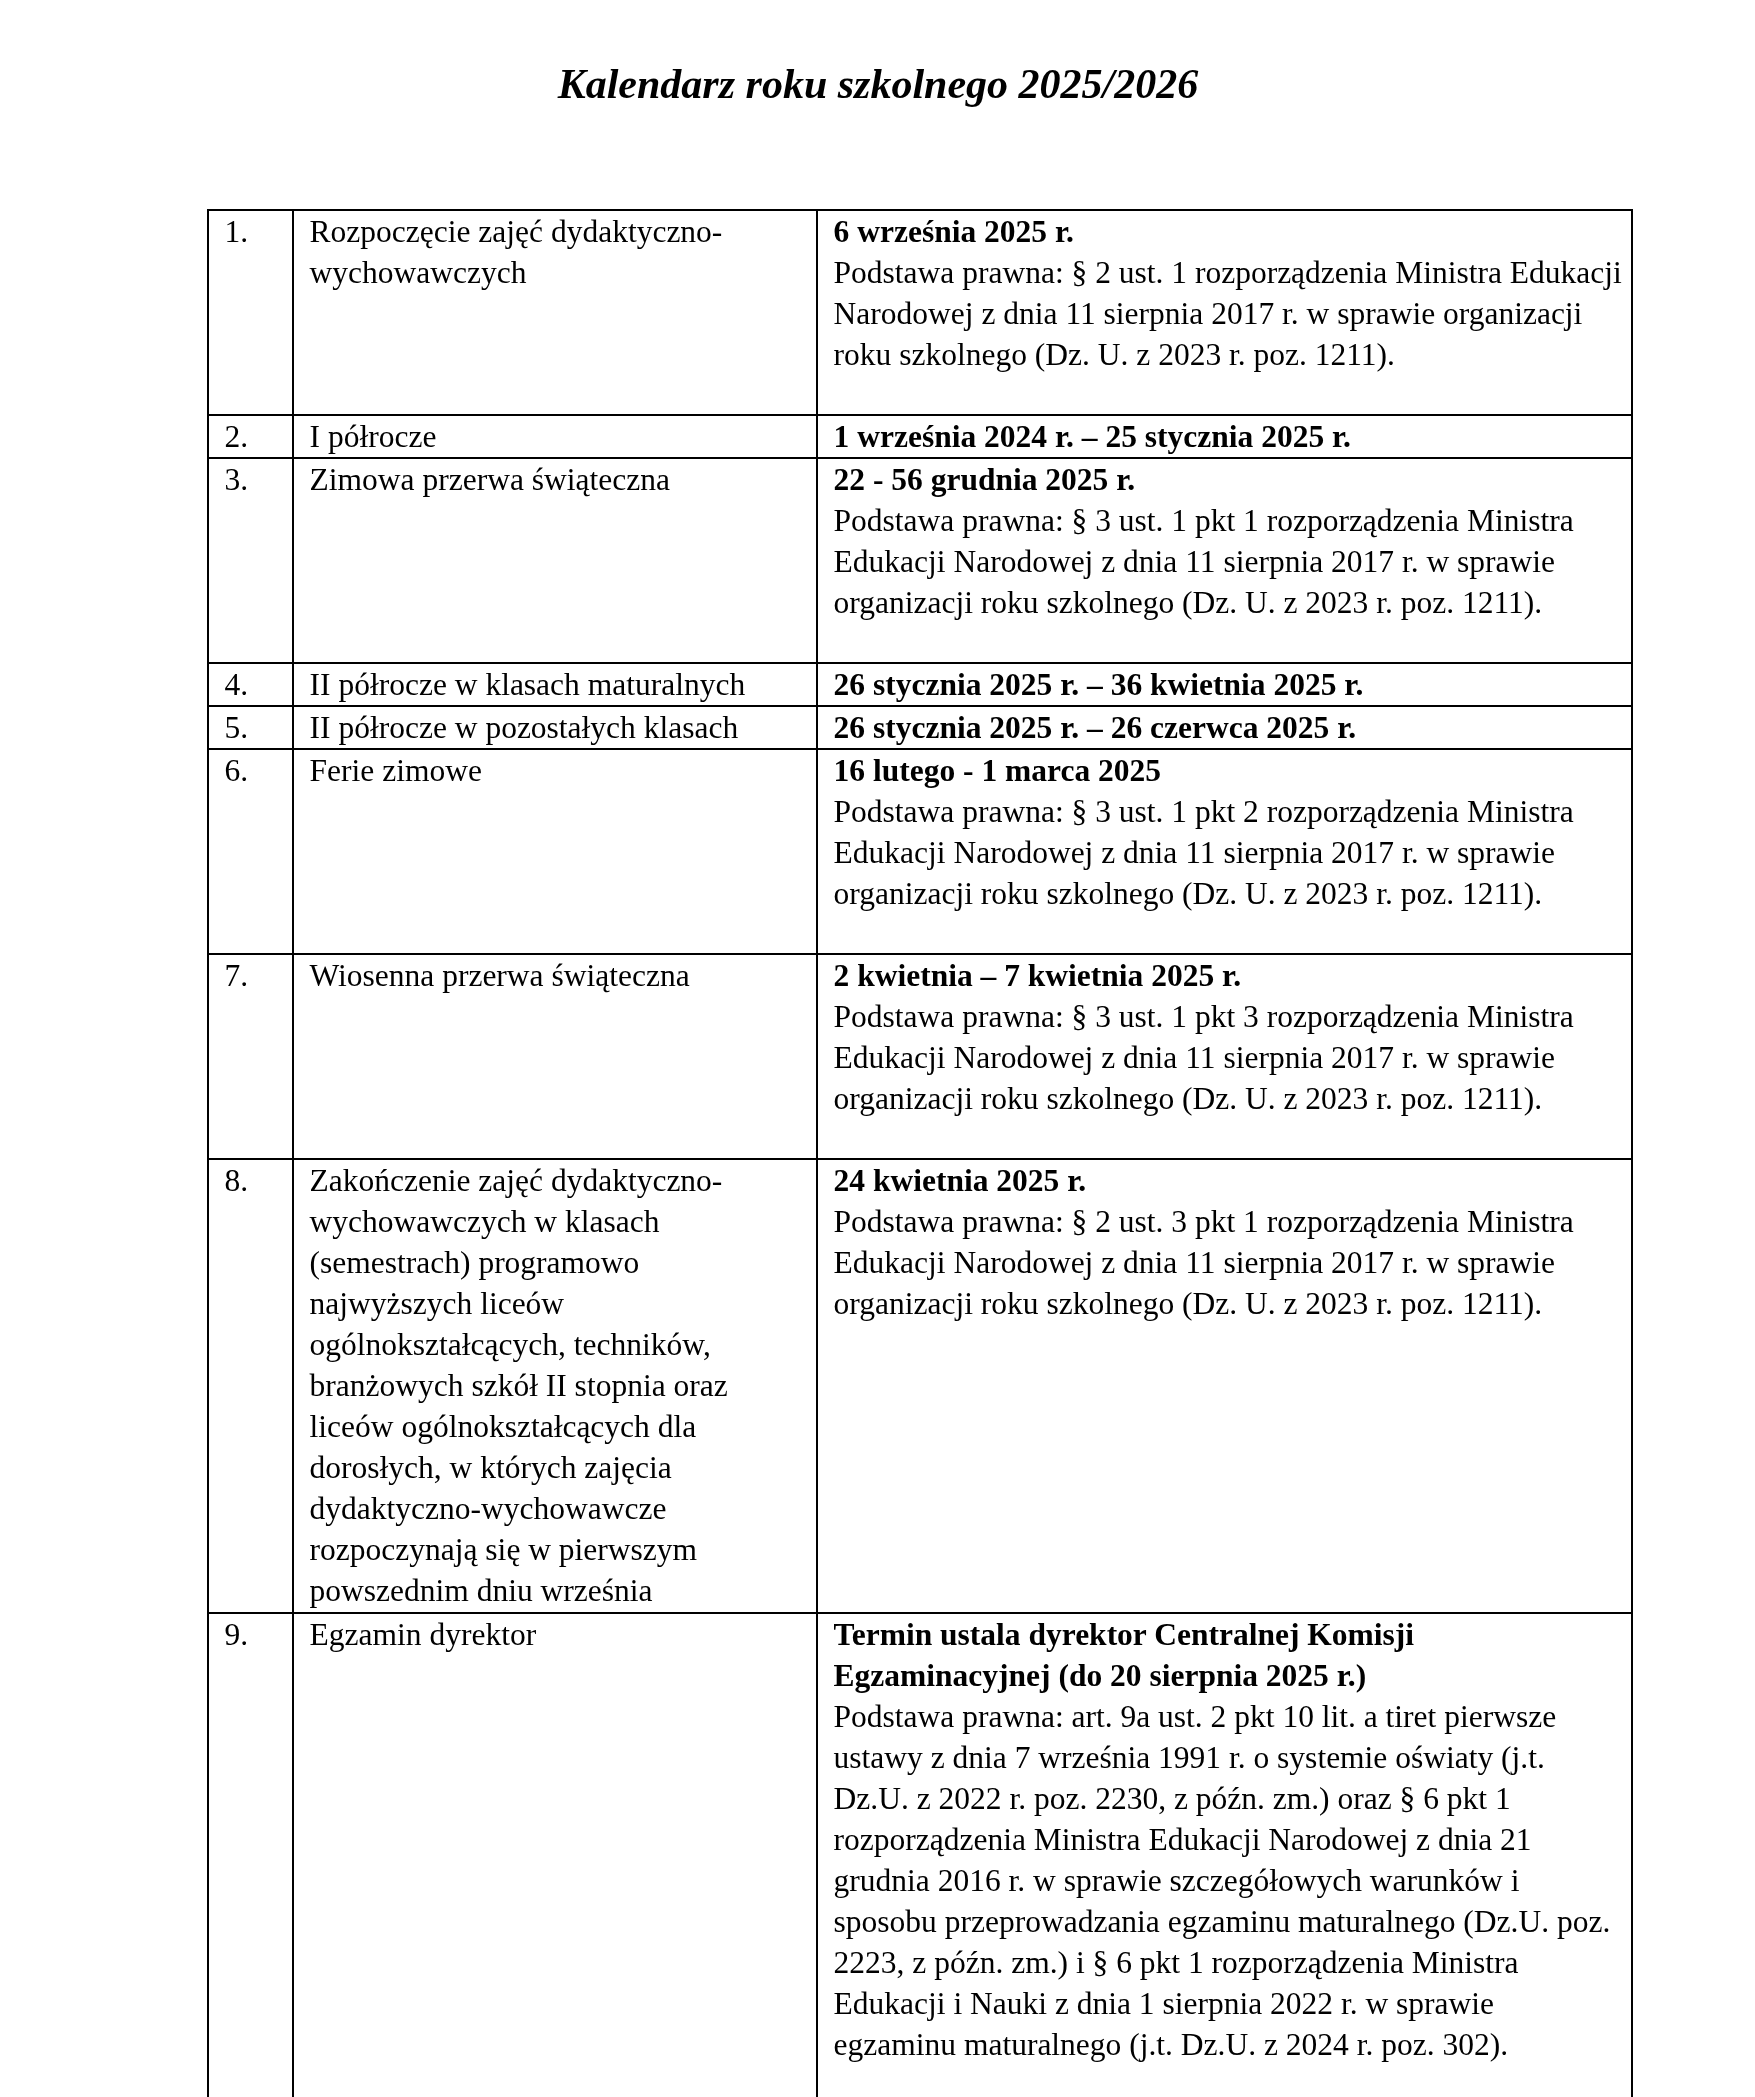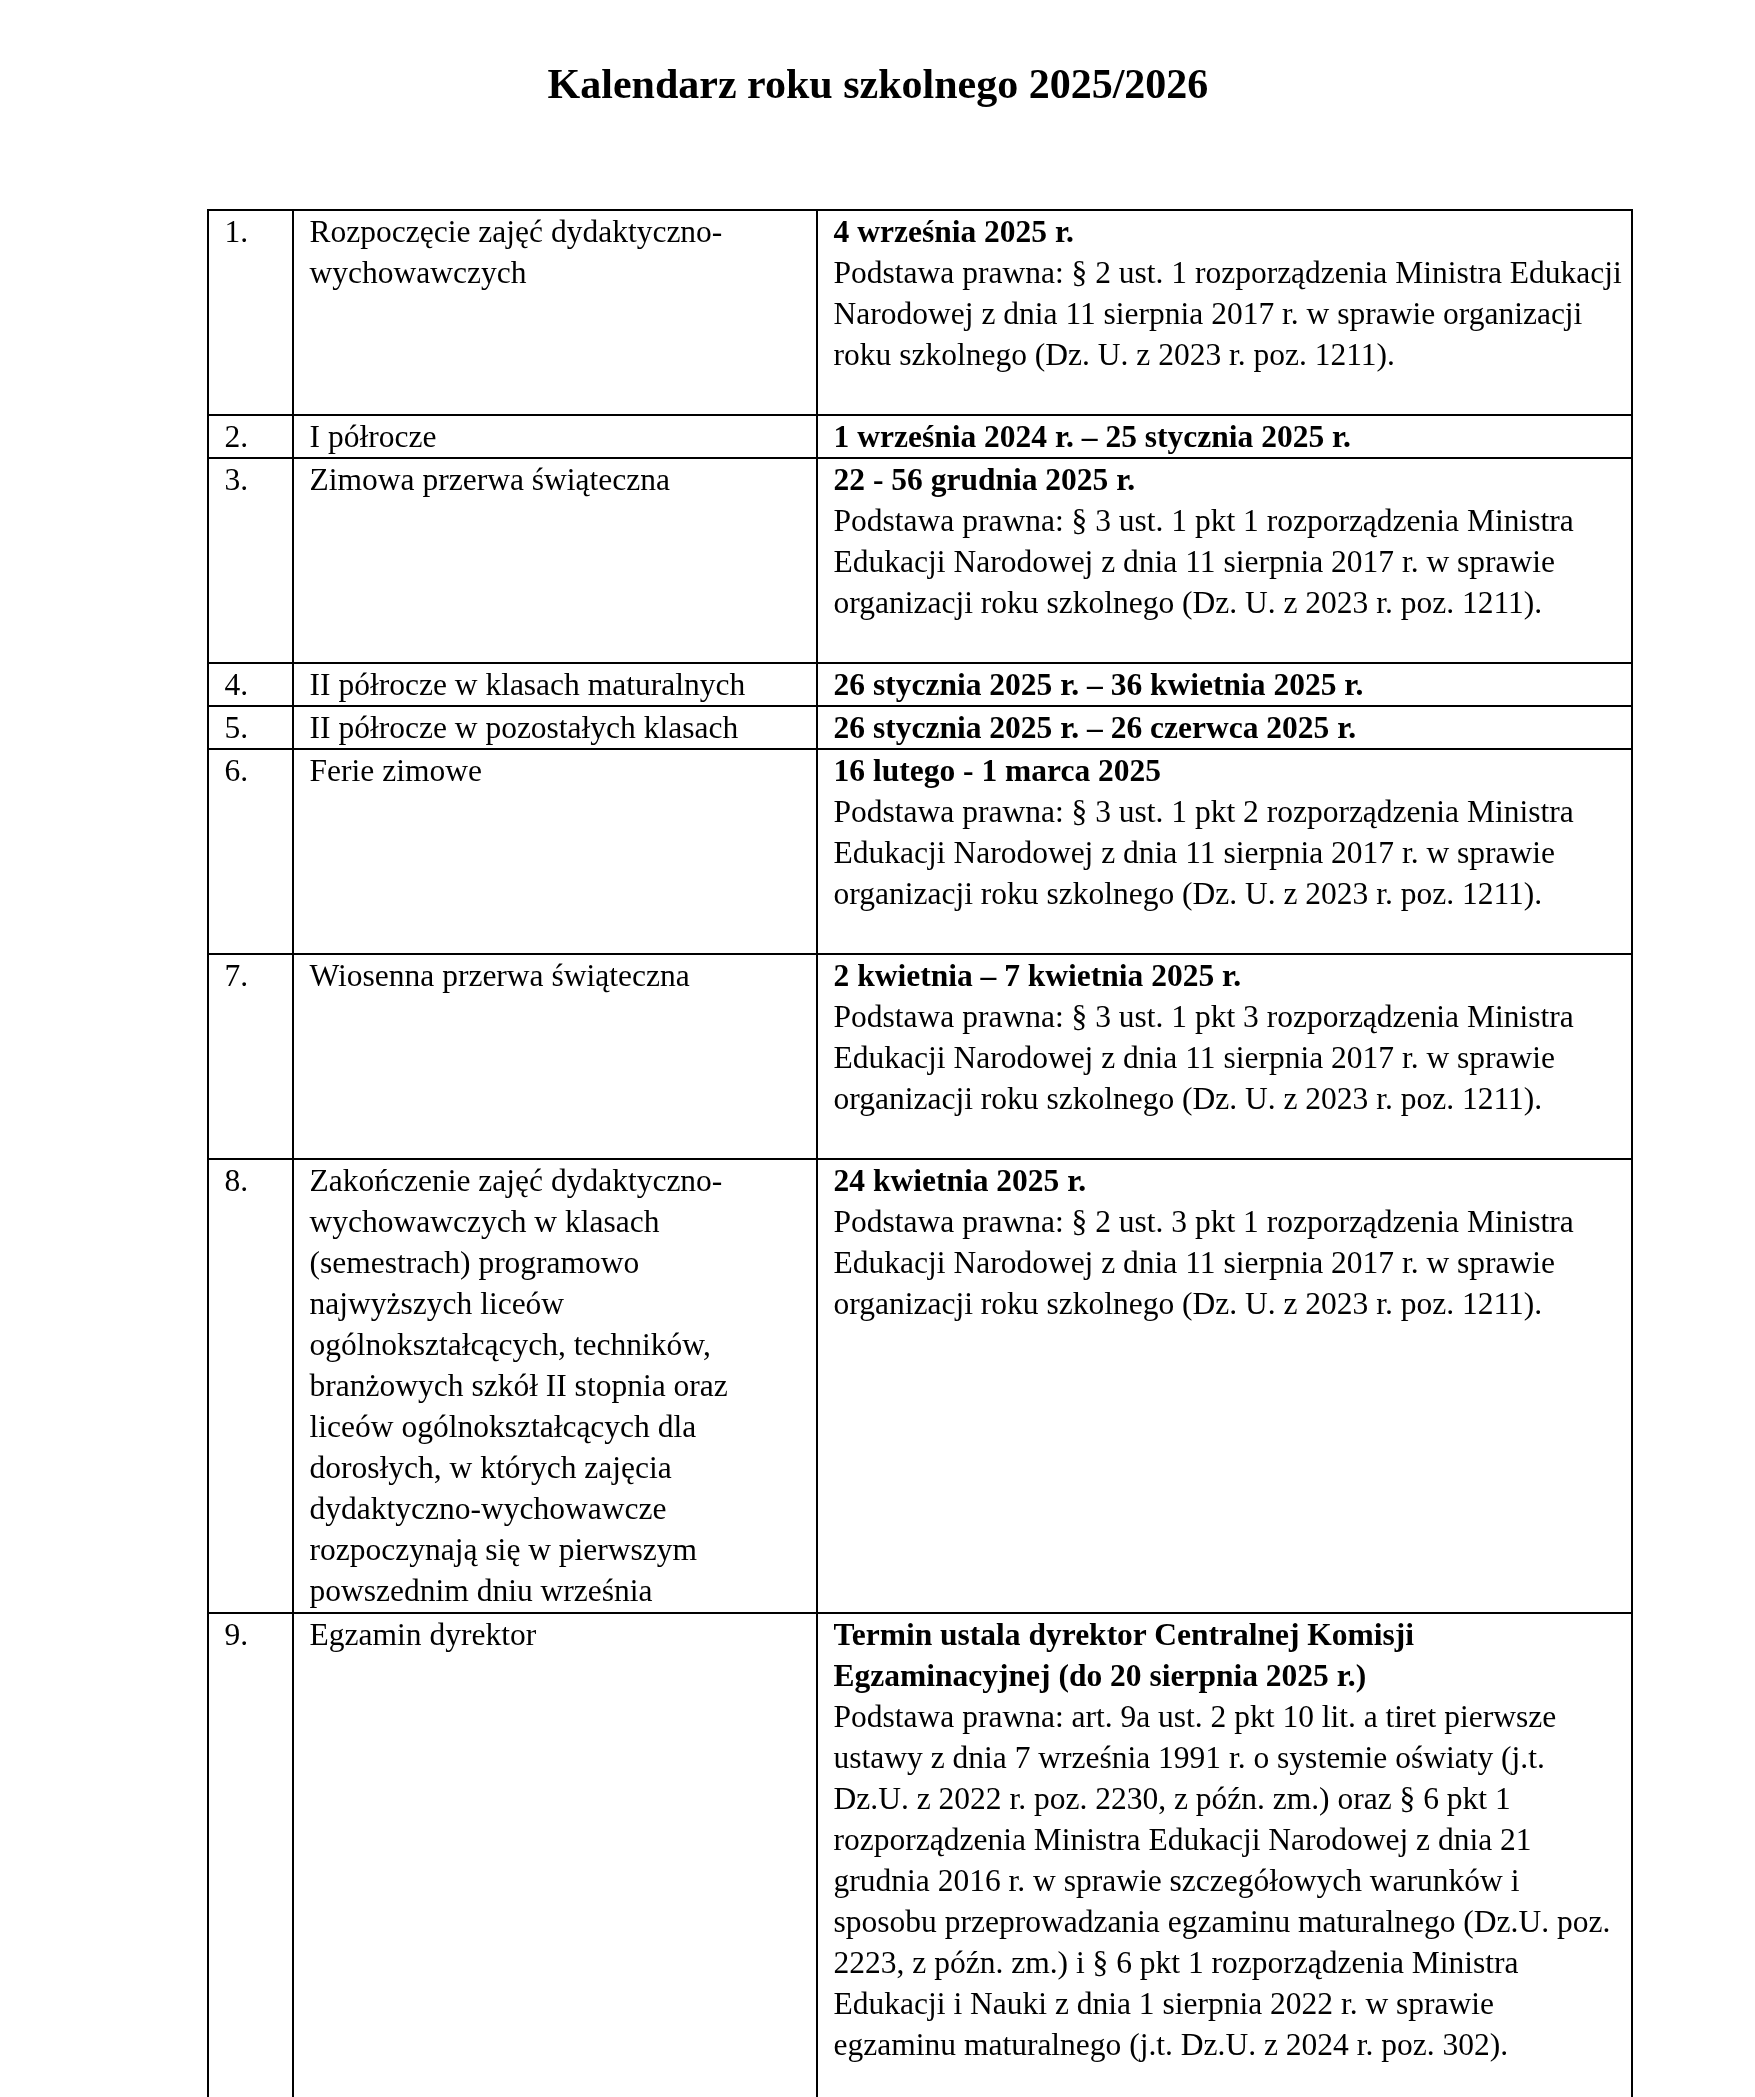--- a/index.html
+++ b/index.html
@@ -14,20 +14,21 @@
     overflow: hidden;
     font-family: "Liberation Serif", "DejaVu Serif", serif;
     color: #000000;
   }
   .title-block {
     position: absolute;
     left: 0;
     top: 55px;
     width: 1756px;
     text-align: center;
+    font-style: italic;
   }
   .title-line {
     font-weight: bold;
     font-size: 42px;
     line-height: 58px;
     white-space: nowrap;
   }
   table.calendar {
     position: absolute;
     left: 207px;
@@ -65,21 +66,21 @@
   <colgroup>
     <col class="c-num">
     <col class="c-event">
     <col class="c-date">
   </colgroup>
   <tbody>
     <tr style="height:205px;">
       <td class="num">1.</td>
       <td class="event">Rozpoczęcie zajęć dydaktyczno-wychowawczych</td>
       <td class="date">
-        <span class="date-bold">4 września 2025 r.</span>
+        <span class="date-bold">6 września 2025 r.</span>
         <span class="basis">Podstawa prawna: § 2 ust. 1 rozporządzenia Ministra Edukacji Narodowej z dnia 11 sierpnia 2017 r. w sprawie organizacji roku szkolnego (Dz. U. z 2023 r. poz. 1211).</span>
       </td>
     </tr>
     <tr style="height:41px;">
       <td class="num">2.</td>
       <td class="event">I półrocze</td>
       <td class="date">
         <span class="date-bold">1 września 2024 r. – 25 stycznia 2025 r.</span>
       </td>
     </tr>

